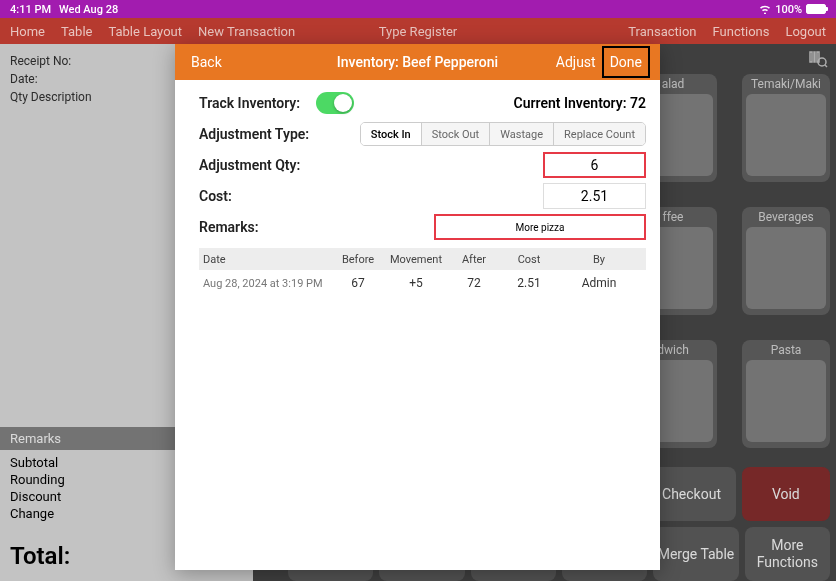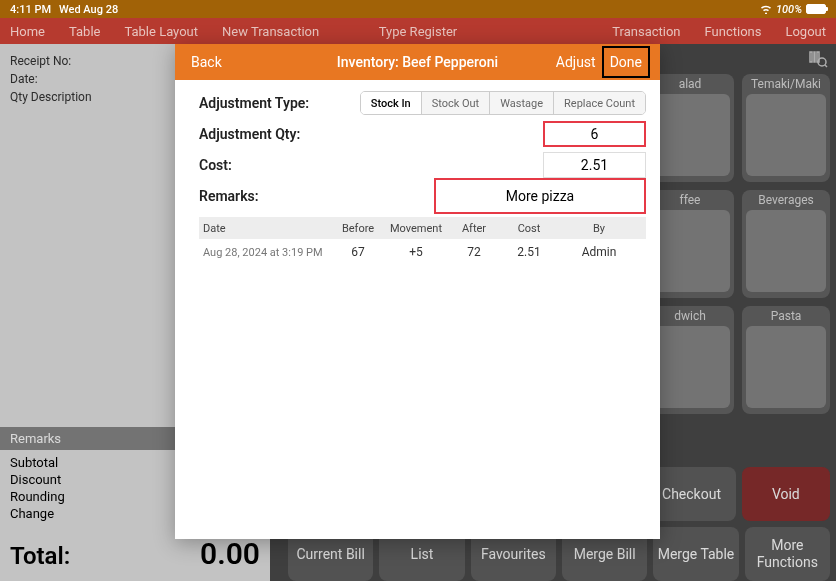--- a/index.html
+++ b/index.html
@@ -1,50 +1,50 @@
 <!DOCTYPE html>
 <html><head>
   <meta charset="utf-8">
   <style>
     * { margin: 0; padding: 0; box-sizing: border-box; font-family: -apple-system, BlinkMacSystemFont, "Segoe UI", Roboto, sans-serif; }
     body { width: 836px; height: 581px; background: #000; overflow: hidden; position: relative; }
     
     
-    .status-bar { height: 18px; background: #a16207; display: flex; justify-content: space-between; align-items: center; padding: 0 10px; color: #fff; font-size: 11px; font-weight: 500; }
+    .status-bar { height: 18px; background: #a21caf; display: flex; justify-content: space-between; align-items: center; padding: 0 10px; color: #fff; font-size: 11px; font-weight: 500; }
     .status-left { display: flex; gap: 8px; }
-    .status-right { display: flex; align-items: center; gap: 4px; font-style: italic; }
+    .status-right { display: flex; align-items: center; gap: 4px; }
     .wifi-icon { width: 12px; height: 10px; }
     .battery-icon { width: 20px; height: 10px; border: 1px solid #fff; border-radius: 2px; position: relative; }
     .battery-icon::after { content: ''; position: absolute; right: -3px; top: 2px; width: 2px; height: 4px; background: #fff; border-radius: 0 1px 1px 0; }
     .battery-fill { width: 100%; height: 100%; background: #fff; }
     
     
     .menu-bar { height: 26px; background: #B63A2F; display: flex; justify-content: space-between; align-items: center; padding: 0 10px; }
-    .menu-left, .menu-right { display: flex; gap: 24px; }
+    .menu-left, .menu-right { display: flex; gap: 16px; }
     .menu-item { color: #E8C4BF; font-size: 13px; cursor: pointer; }
     .menu-center { position: absolute; left: 50%; transform: translateX(-50%); color: #E8C4BF; font-size: 13px; }
     
     
     .main-area { display: flex; height: calc(581px - 44px); background: #f9a8d4; position: relative; }
     
     
     .receipt-panel { width: 282px; background: #E5E5E5; display: flex; flex-direction: column; }
     .receipt-header { padding: 8px 10px; font-size: 12px; color: #333; line-height: 1.5; }
     .receipt-body { flex: 1; }
     .remarks-bar { background: #888; color: #fff; padding: 4px 10px; font-size: 13px; }
     .receipt-totals { padding: 4px 10px; font-size: 13px; }
     .total-row { display: flex; justify-content: space-between; padding: 1px 0; }
     .grand-total { display: flex; justify-content: space-between; padding: 10px; font-size: 24px; font-weight: 600; align-items: baseline; }
     .grand-total .amount { font-size: 30px; }
     
     
     .right-panel { flex: 1; background: #4A4A4A; position: relative; padding: 6px; }
     .search-icon { position: absolute; top: 4px; right: 8px; width: 20px; height: 20px; color: #ccc; }
     
-    .item-grid { display: grid; grid-template-columns: repeat(2, 1fr); gap: 8px; margin-top: 2px; }
+    .item-grid { display: grid; grid-template-columns: repeat(2, 1fr); gap: 25px; margin-top: 2px; }
     .item-card { background: #666; border-radius: 8px; height: 108px; display: flex; flex-direction: column; align-items: center; color: #ddd; font-size: 12px; overflow: hidden; }
     .item-card .item-label { height: 20px; display: flex; align-items: center; }
     .item-card .item-img { flex: 1; width: 90%; background: #888; border-radius: 6px; margin-bottom: 6px; display: flex; align-items: center; justify-content: center; }
     
     
     .bottom-actions { position: absolute; bottom: 0; left: 282px; right: 0; height: 120px; background: #4A4A4A; display: flex; flex-wrap: wrap; padding: 6px; gap: 6px; }
     .action-row { display: flex; gap: 6px; width: 100%; }
     .action-btn { flex: 1; background: #616161; border-radius: 8px; color: #fff; font-size: 14px; display: flex; align-items: center; justify-content: center; cursor: pointer; text-align: center; line-height: 1.2; }
     .action-btn.void { background: #8B2F2F; }
     
@@ -69,21 +69,21 @@
     
     
     .segmented { display: flex; border: 1px solid #ccc; border-radius: 5px; overflow: hidden; height: 24px; }
     .segment { padding: 0 10px; font-size: 11px; color: #666; display: flex; align-items: center; cursor: pointer; border-right: 1px solid #ccc; background: #f5f5f5; }
     .segment:last-child { border-right: none; }
     .segment.active { background: #fff; color: #000; font-weight: 500; }
     
     
     .input-box { width: 103px; height: 26px; border: 2px solid #E63946; display: flex; align-items: center; justify-content: center; font-size: 14px; }
     .cost-box { width: 103px; height: 26px; border: 1px solid #ddd; display: flex; align-items: center; justify-content: center; font-size: 14px; }
-    .remarks-input { width: 212px; height: 36px; border: 2px solid #E63946; display: flex; align-items: center; justify-content: center; font-size: 14px; }
+    .remarks-input { width: 212px; height: 26px; border: 2px solid #E63946; display: flex; align-items: center; justify-content: center; font-size: 10px; }
     
     
     .history-table { margin-top: 6px; }
     .history-header { display: flex; background: #EDEDED; height: 22px; align-items: center; font-size: 11px; color: #444; padding: 0 4px; }
     .history-row { display: flex; height: 26px; align-items: center; font-size: 12px; color: #333; padding: 0 4px; }
     .col-date { width: 130px; text-align: left; font-size: 11px; }
     .col-before { width: 50px; text-align: center; }
     .col-movement { width: 66px; text-align: center; }
     .col-after { width: 50px; text-align: center; }
     .col-cost { width: 60px; text-align: center; }
@@ -145,25 +145,25 @@
       <div>Qty  Description</div>
     </div>
     <div class="receipt-body"></div>
     <div class="remarks-bar">Remarks</div>
     <div class="receipt-totals">
       <div class="total-row">
           <span>Subtotal</span>
           <span>0.00</span>
         </div>
       <div class="total-row">
+          <span>Rounding</span>
+          <span>0.00</span>
+        </div>
+      <div class="total-row">
           <span>Discount</span>
-          <span>0.00</span>
-        </div>
-      <div class="total-row">
-          <span>Rounding</span>
           <span>0.00</span>
         </div>
       <div class="total-row">
           <span>Change</span>
           <span>0.00</span>
         </div>
     </div>
     <div class="grand-total">
       <span>Total:</span>
       <span class="amount">0.00</span>
@@ -231,20 +231,25 @@
   <div class="modal-header">
     <span class="header-btn">Back</span>
     <span class="modal-title">Inventory: Beef Pepperoni</span>
     <div class="modal-right">
       <span class="header-btn">Adjust</span>
       <span class="header-btn done-btn">Done</span>
     </div>
   </div>
   <div class="modal-body">
     <div class="form-row">
+      <span class="form-label">Track Inventory:</span>
+      <div class="toggle"></div>
+      <span class="form-right current-inv">Current Inventory: 72</span>
+    </div>
+    <div class="form-row">
       <span class="form-label">Adjustment Type:</span>
       <div class="form-right segmented">
         <div class="segment active">Stock In</div>
         <div class="segment">Stock Out</div>
         <div class="segment">Wastage</div>
         <div class="segment">Replace Count</div>
       </div>
     </div>
     <div class="form-row">
       <span class="form-label">Adjustment Qty:</span>

